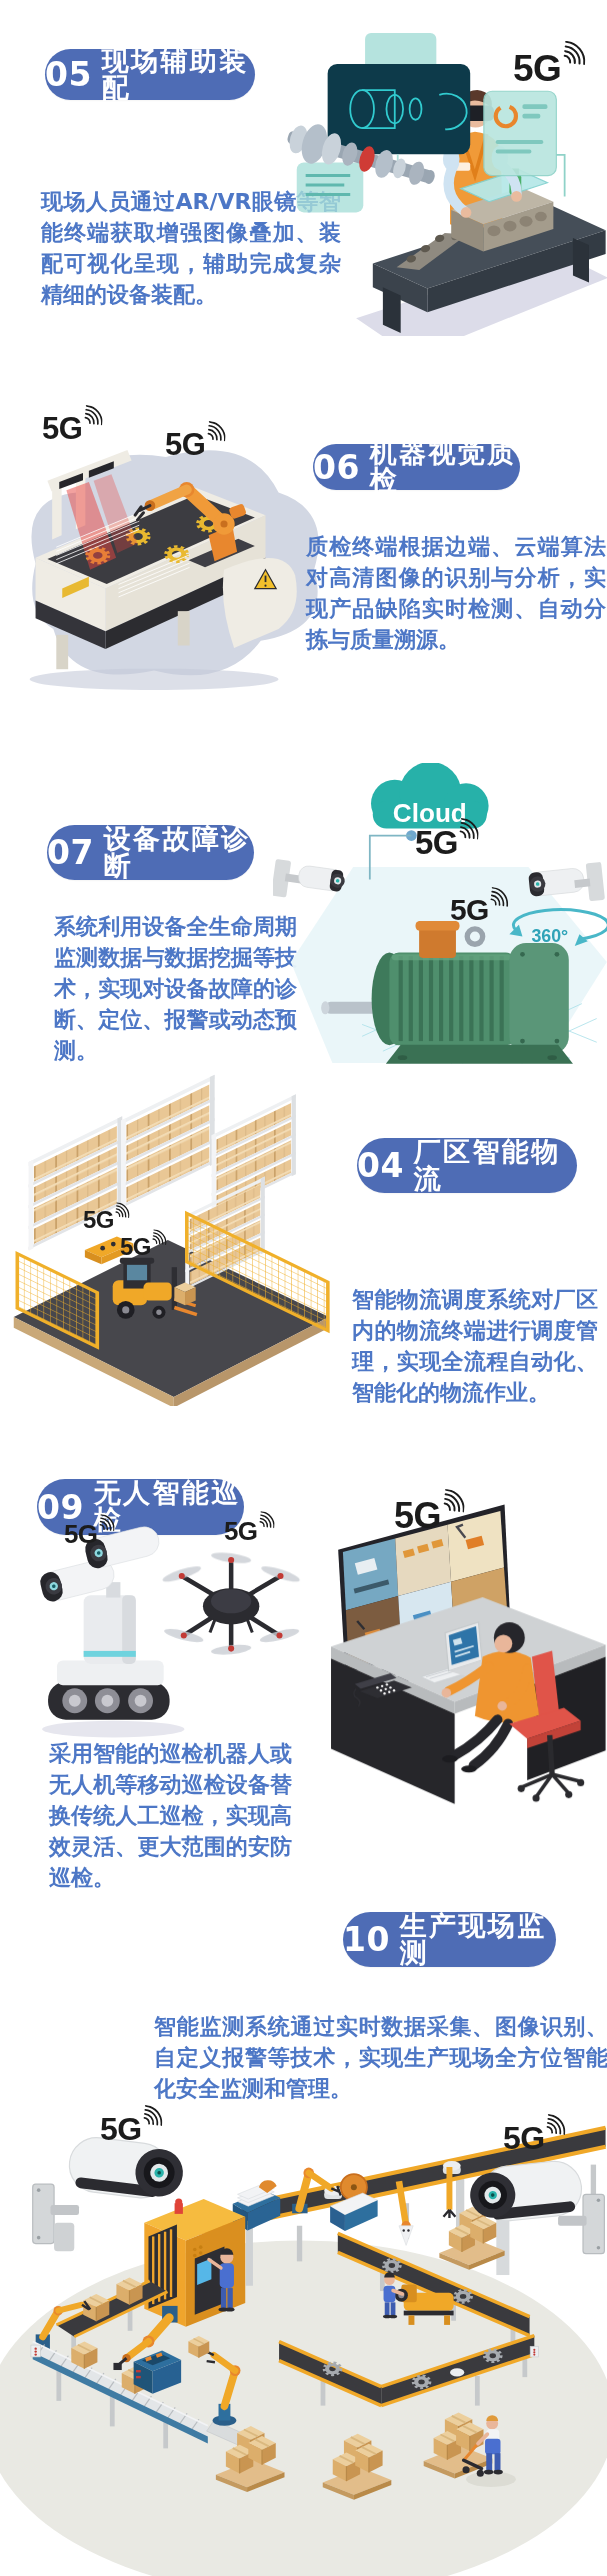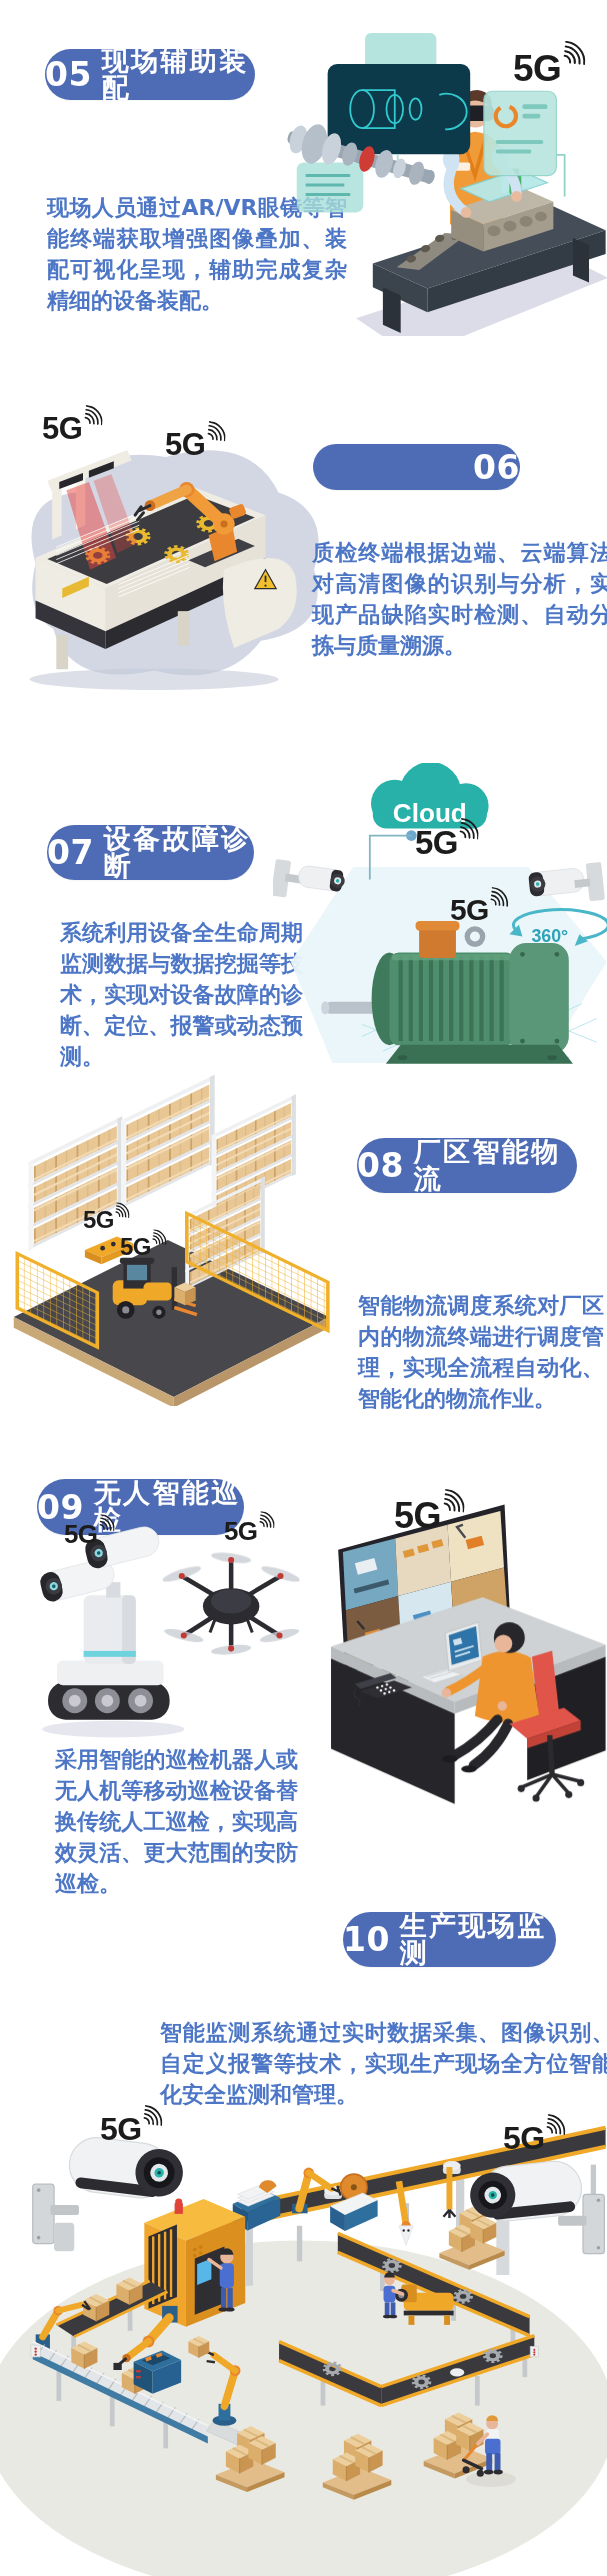--- a/index.html
+++ b/index.html
@@ -4,21 +4,21 @@
 <title>infographic</title>
 <style>
   html,body{margin:0;padding:0;background:#fff;}
   body{font-family:"DejaVu Sans",sans-serif;}
   #canvas{position:relative;width:608px;height:2576px;margin:0 auto;background:#ffffff;overflow:hidden;}
   .abs{position:absolute;}
   .sec{display:contents;}
   .pill{background:#4e6cb5;border-radius:593px;display:flex;align-items:center;justify-content:center;gap:9.5px;color:#fff;box-shadow:0 1.2px 0 rgba(0,0,0,.03);}
   .pill .num{font-family:"DejaVu Sans",sans-serif;font-weight:800;font-size:33px;line-height:1;letter-spacing:0.6px;}
   .pill .ttl{font-family:"Liberation Serif","DejaVu Serif",serif;font-weight:700;font-size:27px;line-height:1;letter-spacing:2.4px;}
-  .desc{color:#4d77c6;font-weight:700;font-size:22px;line-height:31px;text-align:justify;margin:10px;letter-spacing:0;}
+  .desc{color:#4d77c6;font-weight:700;font-size:22px;line-height:31px;text-align:justify;margin:4px;letter-spacing:0;}
   .fiveg{display:flex;align-items:flex-start;color:#1c1c1c;font-weight:700;line-height:1;font-family:"Liberation Sans","DejaVu Sans",sans-serif;}
   .fiveg .fgtxt{letter-spacing:-0.6px;}
   .fiveg .arcs{width:.62em;height:.62em;margin-left:.05em;margin-top:-.22em;transform:rotate(6deg);}
   svg{display:block;}
 </style>
 </head>
 <body>
 
 <div id="canvas">
 
@@ -262,20 +262,21 @@
           <g fill="none" stroke="#1c1c1c" stroke-width="3" stroke-linecap="round">
             <path d="M3 22 A9 9 0 0 1 12 31"></path>
             <path d="M3 15 A16 16 0 0 1 19 31"></path>
             <path d="M3 8 A23 23 0 0 1 26 31"></path>
             <path d="M3 1 A30 30 0 0 1 33 31"></path>
           </g>
         </svg>
   </div>
   <div class="pill abs" style="left:313px;top:444px;width:207px;height:46px;justify-content:flex-end;">
     <span class="num">06</span>
+    <span class="ttl">机器视觉质检</span>
   </div>
   <p class="desc abs" style="left:302px;top:527px;width:300px;">质检终端根据边端、云端算法对高清图像的识别与分析，实现产品缺陷实时检测、自动分拣与质量溯源。</p>
 </div>
 
 
 <div class="sec">
   <div class="pill abs" style="left:47px;top:825px;width:207px;height:55px;">
     <span class="num">07</span>
     <span class="ttl">设备故障诊断</span>
   </div>
@@ -444,21 +445,21 @@
     <svg class="arcs" viewBox="0 0 34 34">
           <g fill="none" stroke="#1c1c1c" stroke-width="3" stroke-linecap="round">
             <path d="M3 22 A9 9 0 0 1 12 31"></path>
             <path d="M3 15 A16 16 0 0 1 19 31"></path>
             <path d="M3 8 A23 23 0 0 1 26 31"></path>
             <path d="M3 1 A30 30 0 0 1 33 31"></path>
           </g>
         </svg>
   </div>
   <div class="pill abs" style="left:357px;top:1138px;width:220px;height:55px;">
-    <span class="num">08</span>
+    <span class="num">04</span>
     <span class="ttl">厂区智能物流</span>
   </div>
   <p class="desc abs" style="left:348px;top:1280px;width:246px;">智能物流调度系统对厂区内的物流终端进行调度管理，实现全流程自动化、智能化的物流作业。</p>
 </div>
 
 
 <div class="sec">
   <div class="pill abs" style="left:37px;top:1450px;width:207px;height:56px;margin-top:29px;">
     <span class="num">09</span>
     <span class="ttl">无人智能巡检</span>

